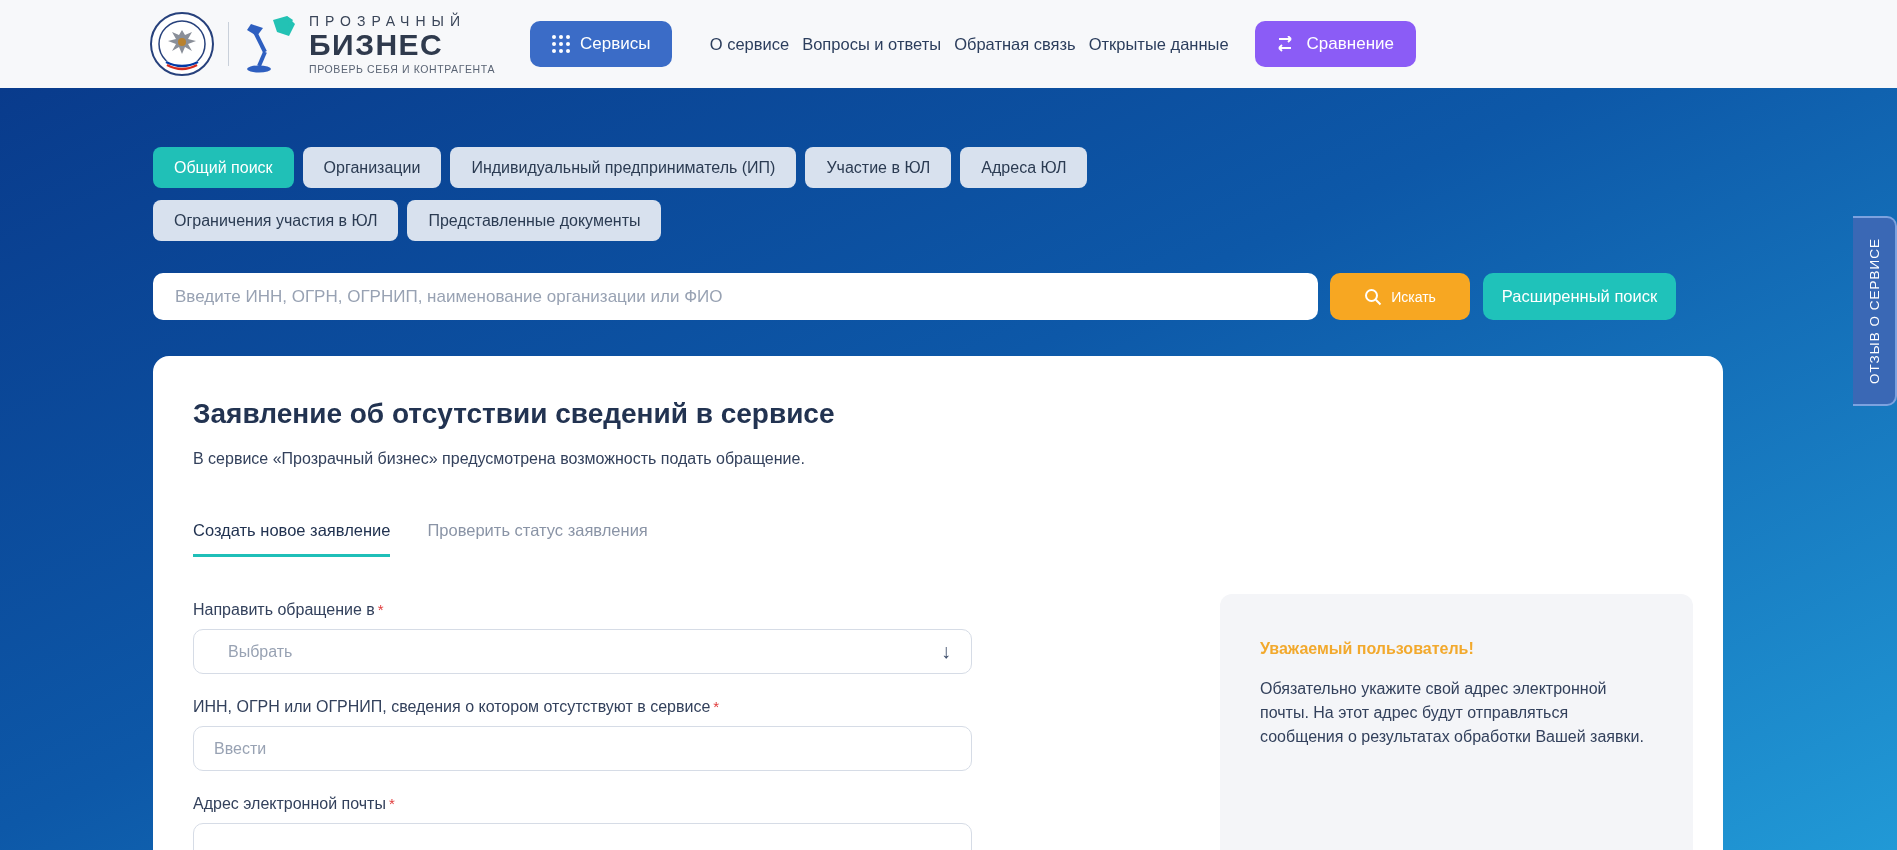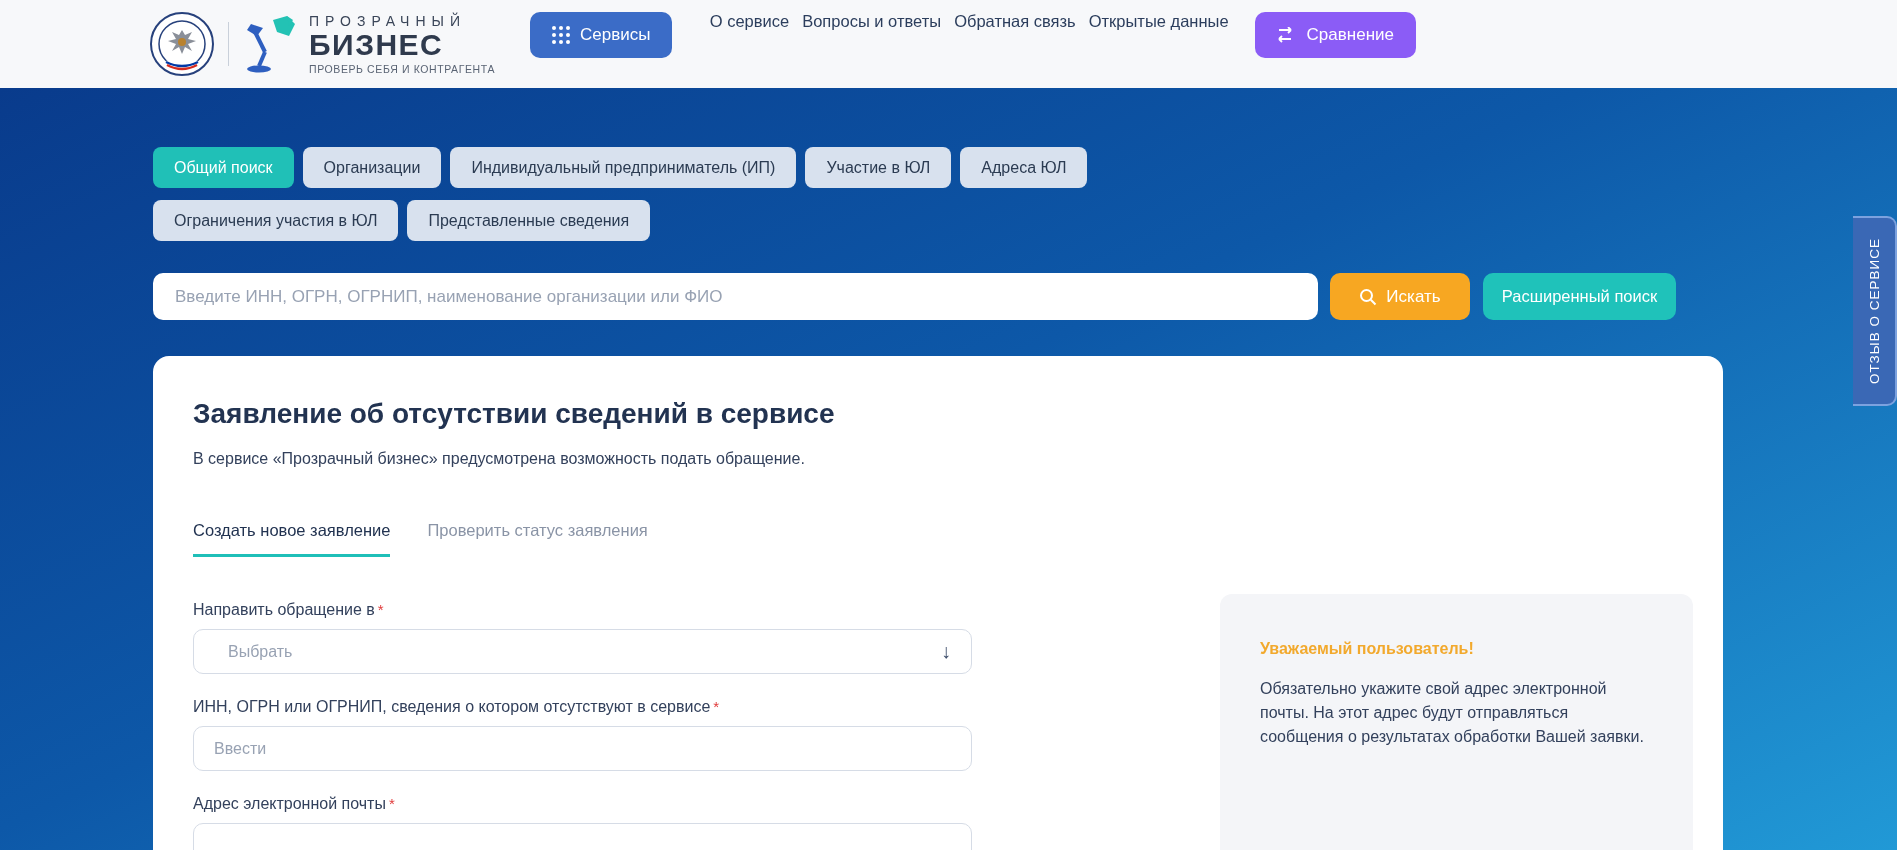--- a/index.html
+++ b/index.html
@@ -2,21 +2,21 @@
 <html><head>
 <meta charset="utf-8">
 <style>
   * { margin:0; padding:0; box-sizing:border-box; }
   html,body { width:1897px; height:850px; overflow:hidden;
     font-family:"Liberation Sans", sans-serif; background:#f7f8fa; }
 
   
   .header { height:88px; background:#f7f8fa; display:flex; align-items:center;
     padding-left:150px; width:100%; }
-  .header-inner { width:1266px; display:flex; align-items:flex-start; }
+  .header-inner { width:1266px; display:flex; align-items:center; }
   .logo-link { display:flex; align-items:center; cursor:pointer; }
   .emblem { width:64px; height:64px; }
   .logo-divider { width:1px; height:44px; background:#c9d0da; margin:0 14px; }
   .lamp { width:58px; height:60px; margin-right:8px; }
   .logo-text .l1 { font-size:14px; letter-spacing:6px; color:#3a4558; font-weight:500; }
   .logo-text .l2 { font-size:30px; font-weight:700; color:#2f3a4d; letter-spacing:1.5px; line-height:1.05; }
   .logo-text .l3 { font-size:10.5px; color:#5a6474; letter-spacing:0.6px; margin-top:2px; }
   .btn { border:none; border-radius:10px; cursor:pointer; display:inline-flex;
     align-items:center; justify-content:center; font-family:inherit; }
   .services-btn { background:#3b6cc7; color:#fff; font-size:17px; height:46px;
@@ -33,21 +33,21 @@
     padding:59px 0 0 153px; position:relative; }
   .pill-row { display:flex; gap:9px; margin-bottom:12px; }
   .pill { height:41px; border-radius:8px; background:#d8e1ee; color:#2b3b52;
     font-size:16px; display:inline-flex; align-items:center; padding:0 21px; cursor:pointer; }
   .pill.active { background:#20c0b7; color:#fff; }
   .search-row { display:flex; margin-top:32px;border-radius:12px; }
   .search-input { width:1165px; height:47px; border:none; border-radius:10px;
     padding:0 22px; font-size:17px; color:#2b3b52; background:#fff; outline:none; }
   .search-input::placeholder { color:#98a2b3; }
   .search-btn { background:#f7a722; color:#fff; width:140px; height:47px;
-    font-size:17px; margin-left:12px; gap:9px; font-weight:500; }
+    font-size:14px; margin-left:12px; gap:9px; font-weight:500; }
   .adv-btn { background:#1fc2ba; color:#fff; width:193px; height:47px;
     font-size:16.5px; margin-left:13px; }
 
   
   .feedback-tab { position:absolute; right:0; top:128px; width:44px; height:190px;
     background:#3a68b5; border:2px solid #7ca2df; border-right:none;
     border-radius:10px 0 0 10px; color:#fff; font-size:13.5px; letter-spacing:1px;
     writing-mode:vertical-rl; transform:rotate(180deg); display:flex;
     align-items:center; justify-content:center; cursor:pointer; }
 
@@ -146,21 +146,21 @@
 
   <div class="pill-row">
     <span class="pill active">Общий поиск</span>
     <span class="pill">Организации</span>
     <span class="pill">Индивидуальный предприниматель (ИП)</span>
     <span class="pill">Участие в ЮЛ</span>
     <span class="pill">Адреса ЮЛ</span>
   </div>
   <div class="pill-row">
     <span class="pill">Ограничения участия в ЮЛ</span>
-    <span class="pill">Представленные сведения</span>
+    <span class="pill">Представленные документы</span>
   </div>
 
   <div class="search-row">
     <input class="search-input" type="text" placeholder="Введите ИНН, ОГРН, ОГРНИП, наименование организации или ФИО" style="">
     <button class="btn search-btn">
       <svg width="18" height="18" viewBox="0 0 18 18">
         <circle cx="7.5" cy="7.5" r="5.5" fill="none" stroke="#fff" stroke-width="2"></circle>
         <line x1="11.8" y1="11.8" x2="16.5" y2="16.5" stroke="#fff" stroke-width="2"></line>
       </svg>
       <span>Искать</span>

